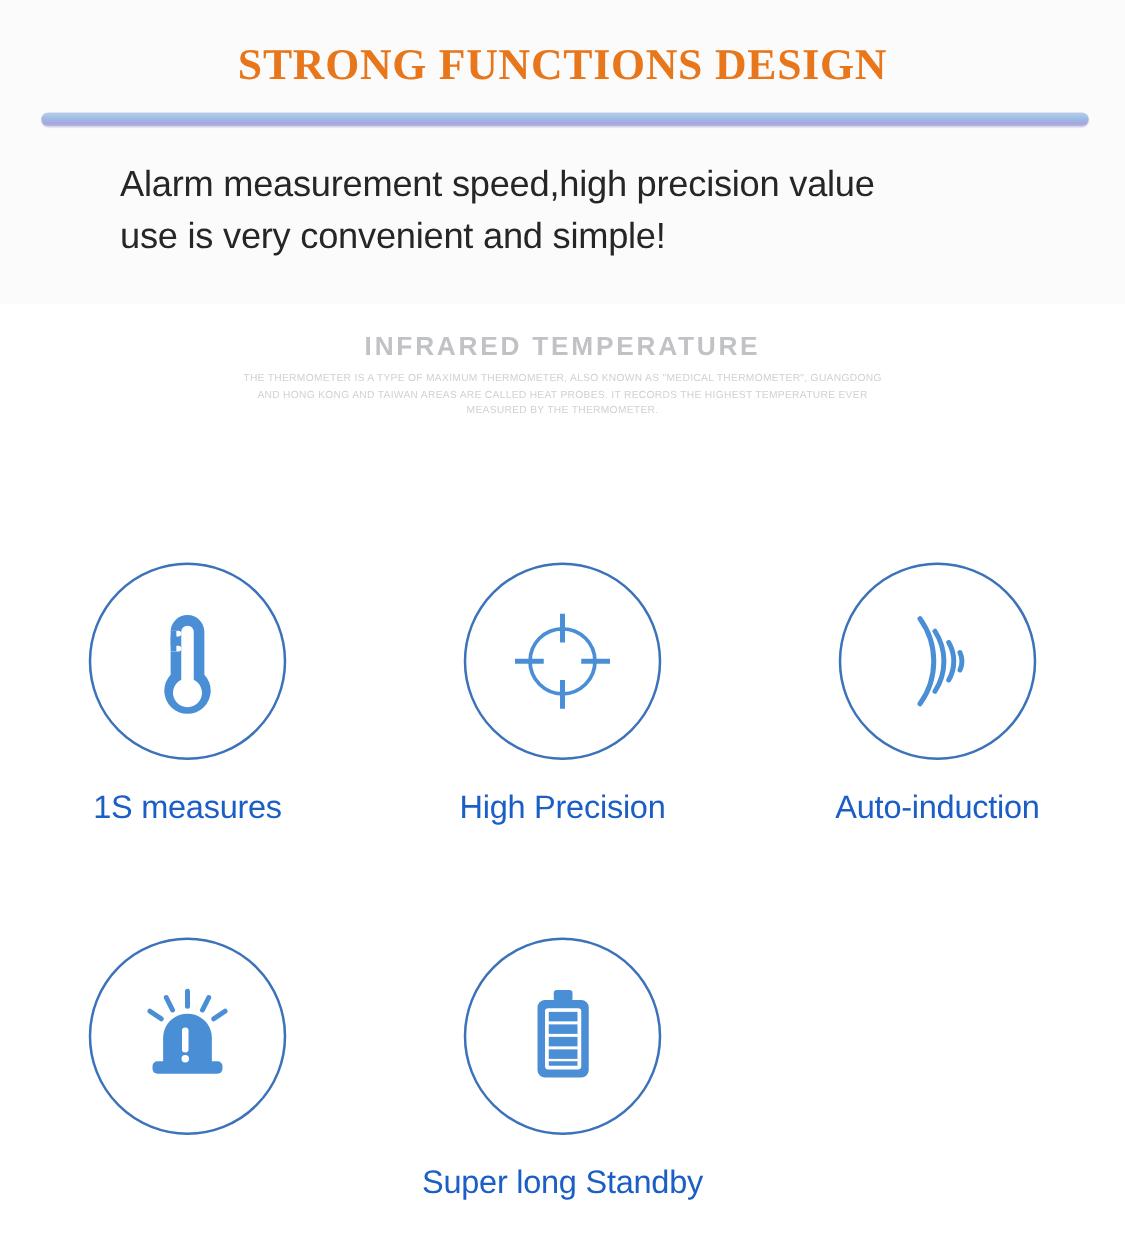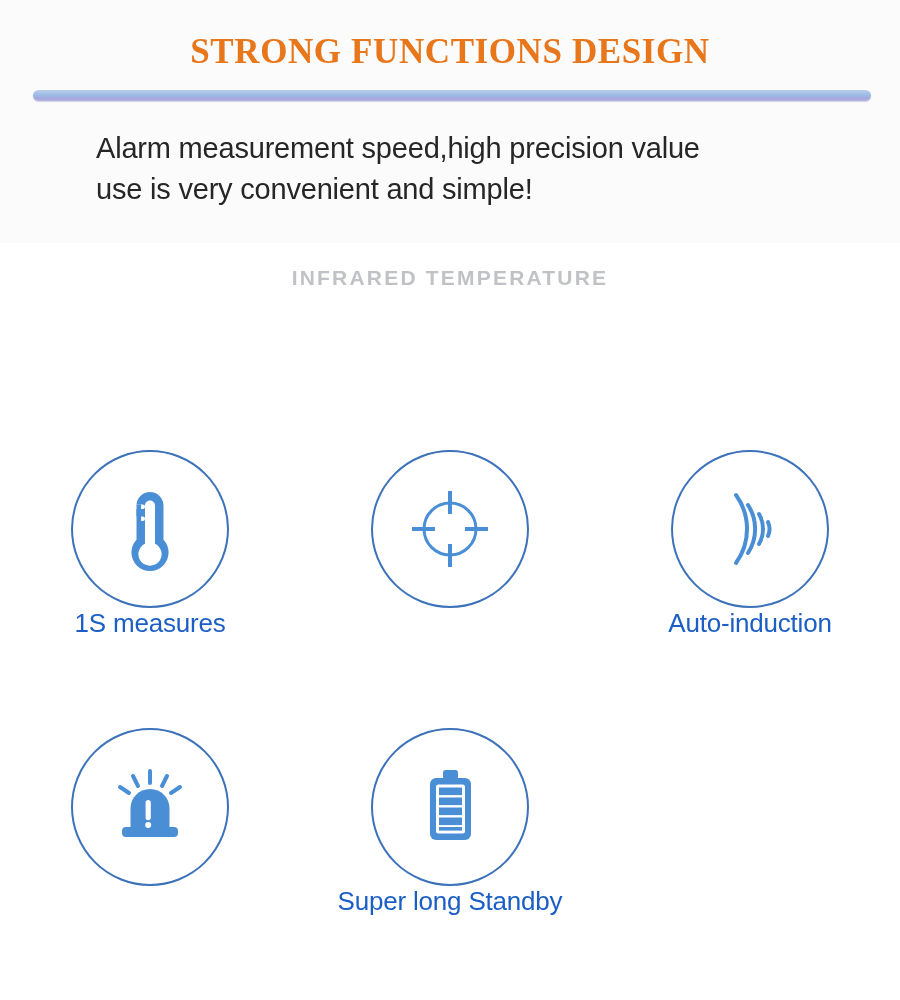--- a/index.html
+++ b/index.html
@@ -81,20 +81,21 @@
     display:flex; flex-direction:column; align-items:center;
   }
   .circle{
     width:158px; height:158px; border-radius:50%;
     border:2px solid #3c72ba;
     display:flex; align-items:center; justify-content:center;
     background:#ffffff;
   }
   .circle svg{ display:block; }
   .caption{
+    margin-top:22px;
     font-size:26px;
     color:#1b5ec6;
     letter-spacing:-0.2px;
     white-space:nowrap;
   }
 </style>
 </head>
 <body>
 
 <div class="page">
@@ -106,20 +107,21 @@
   <div class="divider-wrap">
     <div class="divider"></div>
   </div>
 
   <div class="intro">
     <div>Alarm measurement speed,high precision value</div>
     <div>use is very convenient and simple!</div>
   </div>
 
   <div class="wm-title">INFRARED TEMPERATURE</div>
+  <div class="wm-body">THE THERMOMETER IS A TYPE OF MAXIMUM THERMOMETER, ALSO KNOWN AS "MEDICAL THERMOMETER", GUANGDONG AND HONG KONG AND TAIWAN AREAS ARE CALLED HEAT PROBES. IT RECORDS THE HIGHEST TEMPERATURE EVER MEASURED BY THE THERMOMETER.</div>
 
   <div class="grid">
 
     <div class="row">
 
       <div class="cell">
         <div class="circle">
           <span>
             <svg width="90" height="90" viewBox="0 0 90 90">
               <path fill="#4a8fd6" d="M45 8c-7.5 0-13.5 6-13.5 13.5v34.2A18.6 18.6 0 1 0 58.5 55.7V21.5C58.5 14 52.5 8 45 8z"></path>
@@ -138,20 +140,21 @@
           <span>
             <svg width="96" height="96" viewBox="0 0 96 96">
               <circle cx="48" cy="48" r="26" fill="none" stroke="#4a8fd6" stroke-width="3"></circle>
               <line x1="48" y1="10" x2="48" y2="33" stroke="#4a8fd6" stroke-width="4"></line>
               <line x1="48" y1="63" x2="48" y2="86" stroke="#4a8fd6" stroke-width="4"></line>
               <line x1="10" y1="48" x2="33" y2="48" stroke="#4a8fd6" stroke-width="4"></line>
               <line x1="63" y1="48" x2="86" y2="48" stroke="#4a8fd6" stroke-width="4"></line>
             </svg>
           </span>
         </div>
+        <div class="caption">High Precision</div>
       </div>
 
       <div class="cell">
         <div class="circle">
           <span>
             <svg width="96" height="96" viewBox="0 0 96 96">
               <path d="M34 14a58 58 0 0 1 0 68" fill="none" stroke="#4a8fd6" stroke-width="4" stroke-linecap="round"></path>
               <path d="M46 24a44 44 0 0 1 0 48" fill="none" stroke="#4a8fd6" stroke-width="4" stroke-linecap="round"></path>
               <path d="M57 33a30 30 0 0 1 0 30" fill="none" stroke="#4a8fd6" stroke-width="4" stroke-linecap="round"></path>
               <path d="M66 41a17 17 0 0 1 0 14" fill="none" stroke="#4a8fd6" stroke-width="4" stroke-linecap="round"></path>

